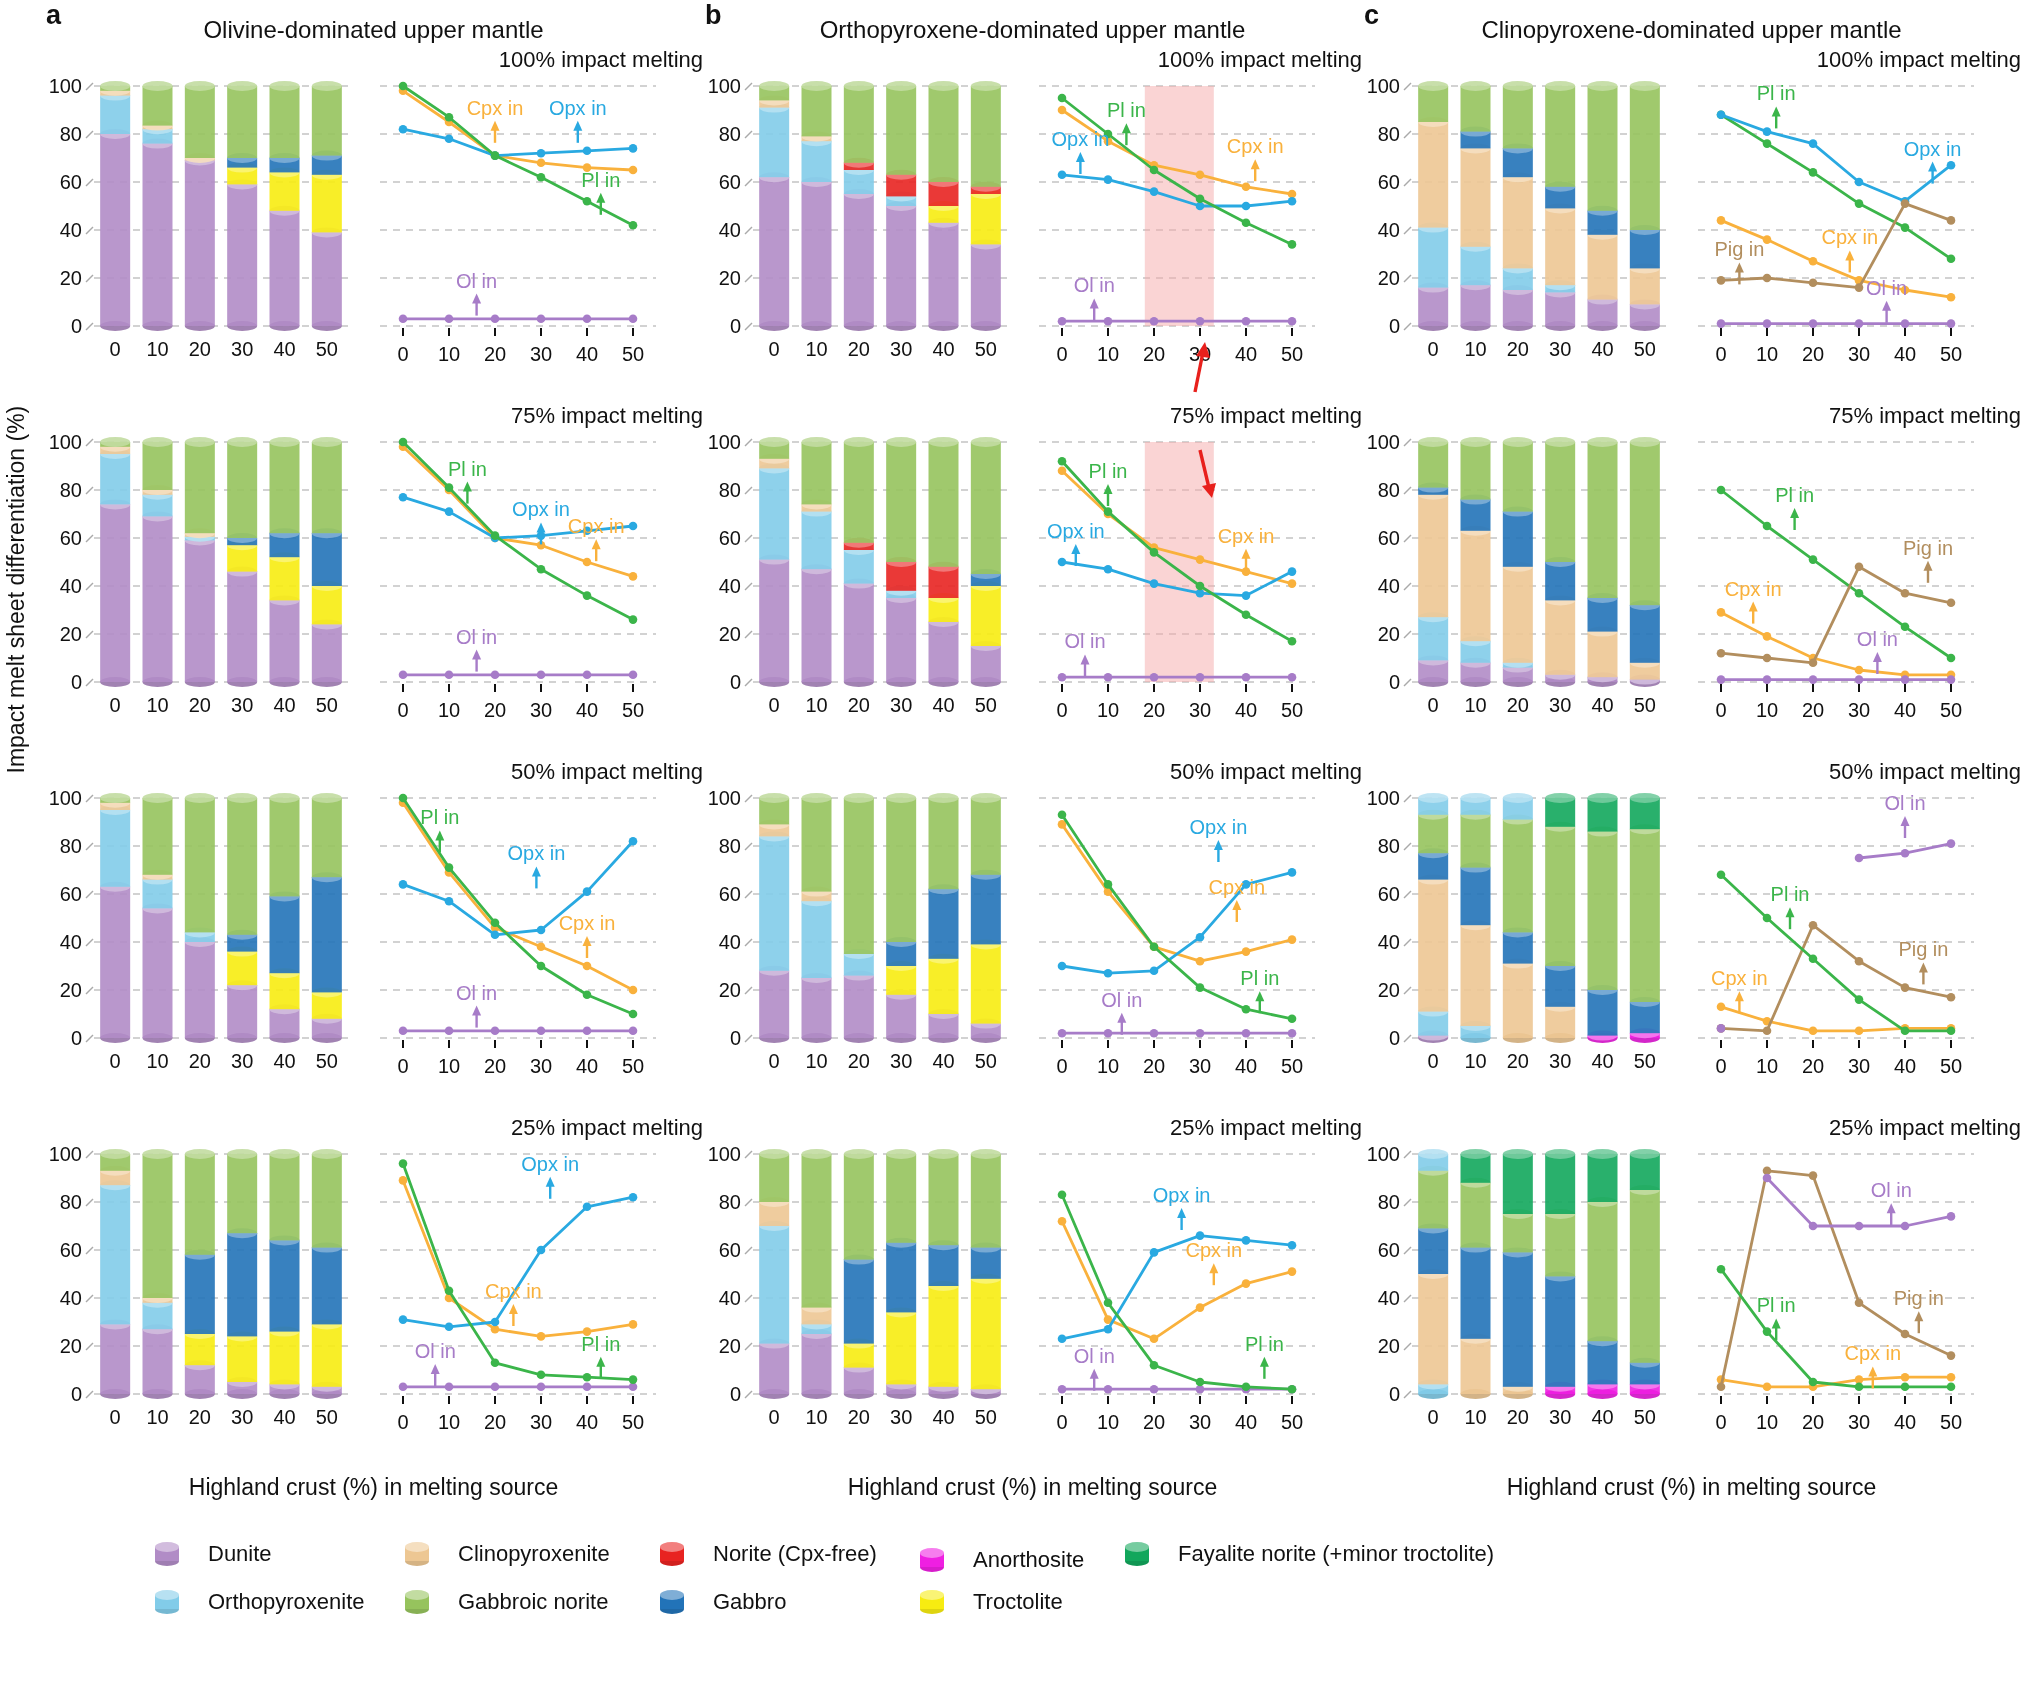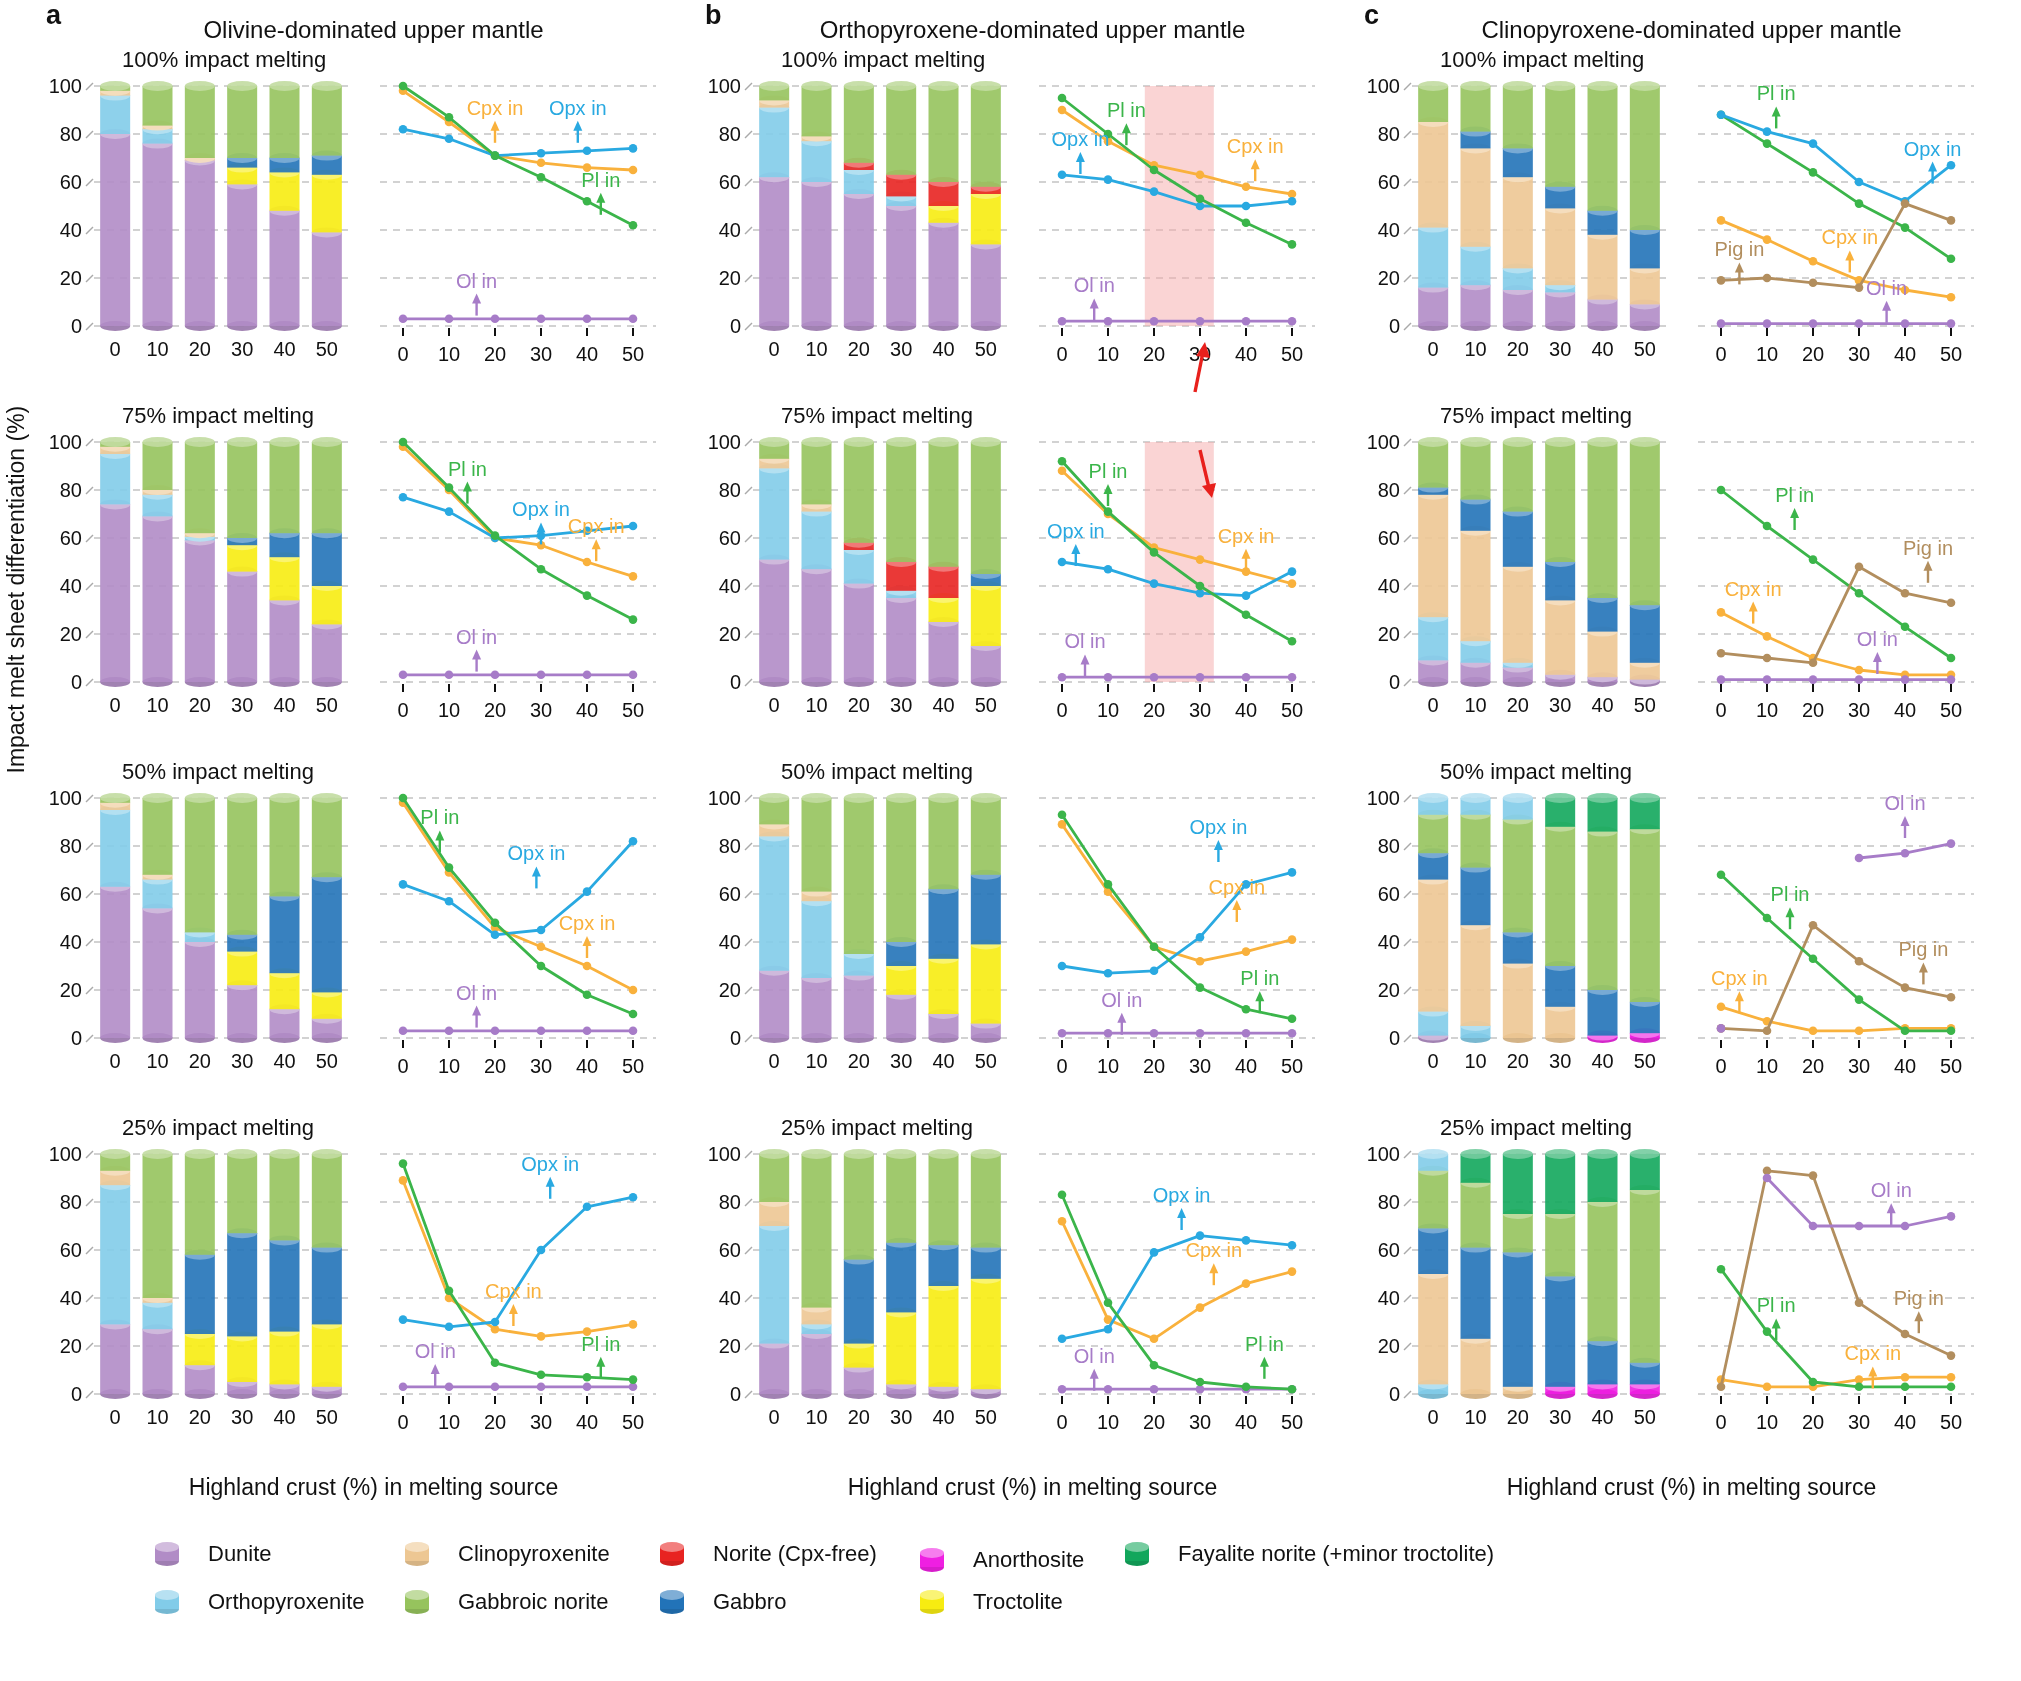--- a/index.html
+++ b/index.html
@@ -3,21 +3,21 @@
 <meta charset="utf-8">
 <style>
   html,body{margin:0;padding:0;background:#fff;}
   .fig{width:2021px;height:1681px;position:relative;background:#fff;
        font-family:"Liberation Sans",sans-serif;color:#111;overflow:hidden;}
   .header{display:flex;margin-left:44px;height:46px;align-items:flex-start;}
   .hcell{width:659px;position:relative;}
   .pletter{position:absolute;left:2px;top:0;font-size:27px;font-weight:bold;}
   .ptitle{display:block;text-align:center;font-size:24px;padding-top:16px;}
   .cols{display:flex;margin-left:44px;}
-  .pcol{width:659px;}
+  .pcol{width:659px;text-align:right;}
   .prow{margin-bottom:26px;}
   .rtitle{margin-left:78px;font-size:22px;height:30px;line-height:28px;}
   .charts{display:flex;gap:10px;padding-left:4px;}
   .ylab{position:absolute;left:-4px;top:740px;transform:rotate(-90deg);transform-origin:center;
         font-size:23px;white-space:nowrap;width:40px;text-align:center;}
   .xlabs{display:flex;margin-left:44px;height:42px;}
   .xlab{width:659px;text-align:center;font-size:23px;padding-top:4px;}
   .legend{margin:18px 0 0 150px;}
   .leg-row{display:flex;height:48px;align-items:center;}
   .leg-item{display:flex;align-items:center;gap:24px;}

